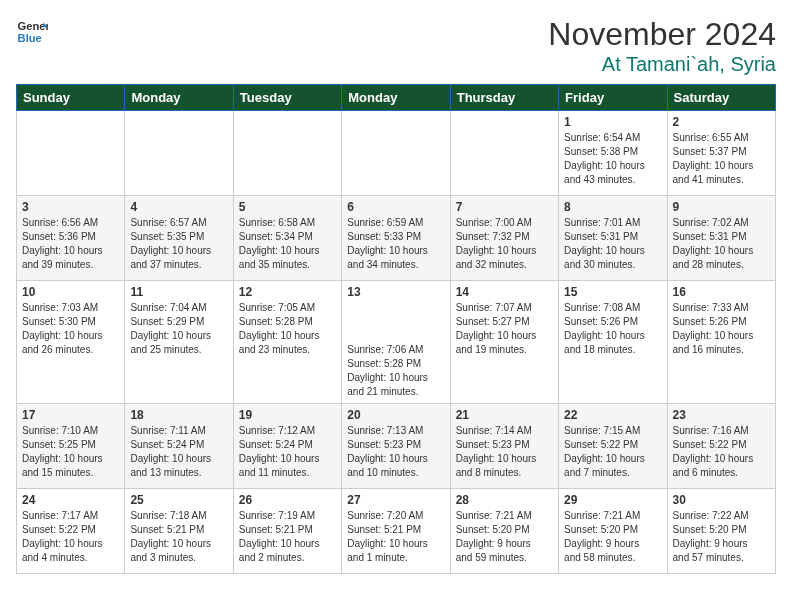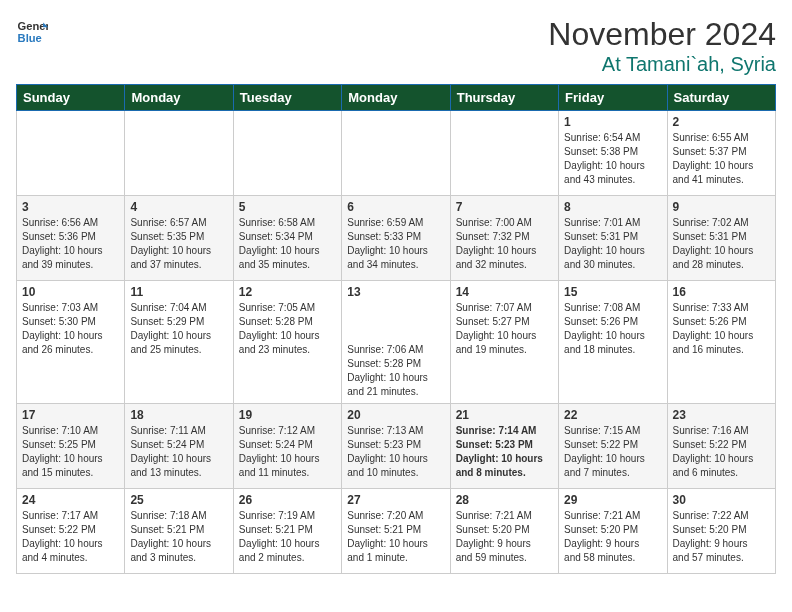--- a/index.html
+++ b/index.html
@@ -254,21 +254,21 @@
         </td>
         <td>
           <span class="day-num">20</span>
           <div class="day-info" style="white-space: pre-line;">Sunrise: 7:13 AM
 Sunset: 5:23 PM
 Daylight: 10 hours
 and 10 minutes.</div>
         </td>
         <td>
           <span class="day-num">21</span>
-          <div class="day-info" style="white-space: pre-line; font-weight: bold;">Sunrise: 7:14 AM
+          <div class="day-info" style="white-space: pre-line;">Sunrise: 7:14 AM
 Sunset: 5:23 PM
 Daylight: 10 hours
 and 8 minutes.</div>
         </td>
         <td>
           <span class="day-num">22</span>
           <div class="day-info" style="white-space: pre-line;">Sunrise: 7:15 AM
 Sunset: 5:22 PM
 Daylight: 10 hours
 and 7 minutes.</div>

